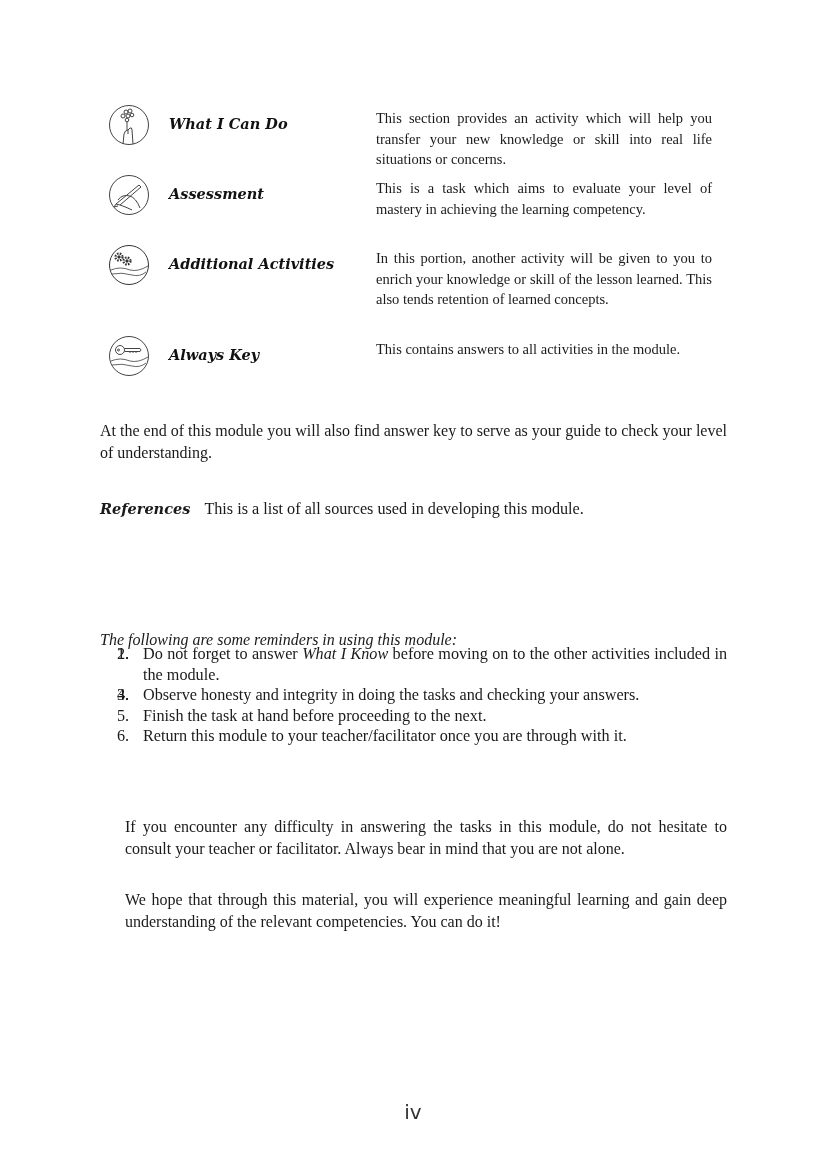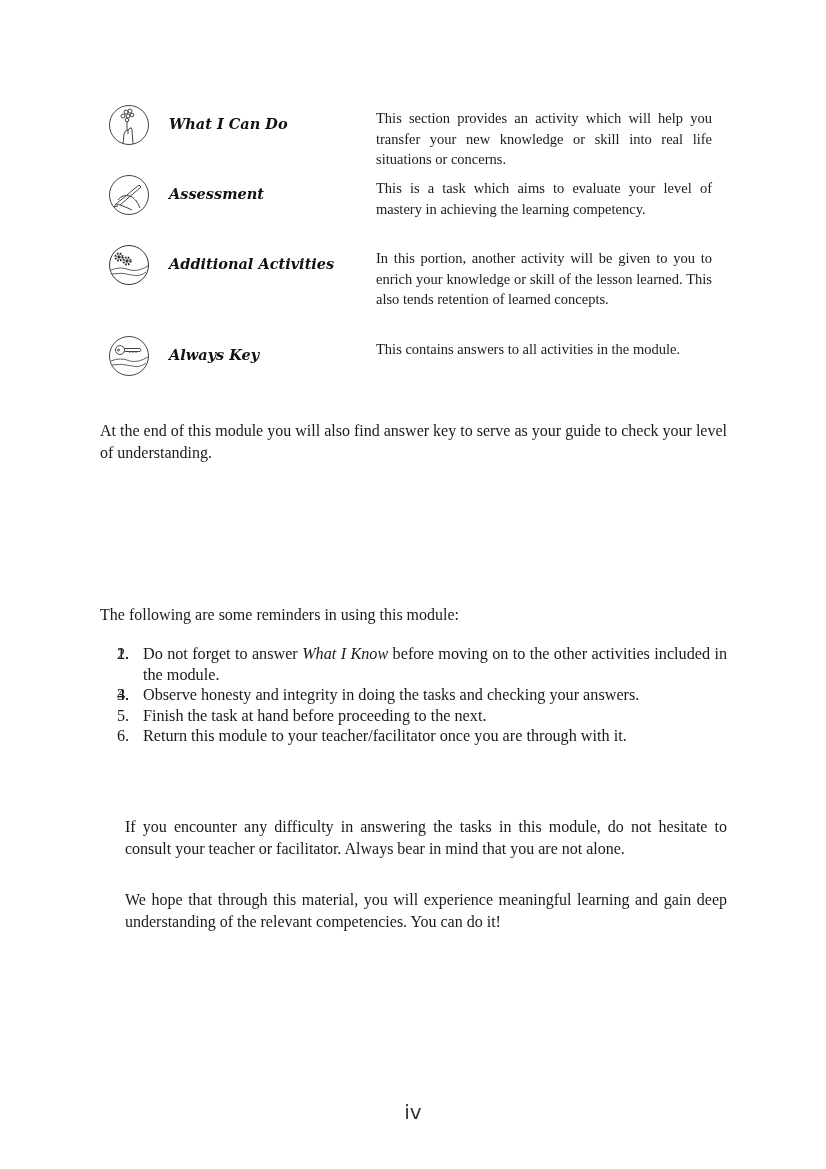--- a/index.html
+++ b/index.html
@@ -32,21 +32,21 @@
     .para {
       position: absolute; font-family: "Liberation Serif", serif;
       font-size: 16px; line-height: 22px; text-align: justify; color: #1a1a1a;
     }
     .p-end { left: 100px; top: 420px; width: 627px; }
 
     .refs { position: absolute; left: 100px; top: 498px; width: 627px; font-family: "Liberation Serif", serif; font-size: 16.2px; line-height: 21px; }
     .refs-label { font-family: "DejaVu Serif", serif; font-weight: bold; font-style: italic; font-size: 14.5px; }
     .refs-text { margin-left: 14px; }
 
-    .p-intro { left: 100px; top: 604px; width: 627px; }
+    .p-intro { left: 100px; top: 629px; width: 627px; font-style: italic; }
 
     .reminders { position: absolute; left: 117px; top: 644px; width: 610px; margin: 0; padding: 0; list-style: none;
       font-family: "Liberation Serif", serif; font-size: 16.2px; line-height: 20.6px; color: #1a1a1a; }
     .reminders li { position: relative; padding-left: 26px; text-align: justify; }
     .reminders .num { position: absolute; left: 0; top: 0; }
 
     .p-difficulty { left: 125px; top: 816px; width: 602px; }
     .p-hope { left: 125px; top: 889px; width: 602px; }
 
     .page-number { position: absolute; left: 0; width: 826px; top: 1100px; text-align: center;
@@ -122,20 +122,23 @@
           <path d="M4 30 Q14 28 24 31 Q32 33 38 28" stroke="#666"></path>
         </svg>
       </div>
       <div class="legend-label">Always Key</div>
       <div class="legend-desc">This contains answers to all activities in the module.</div>
     </div>
   </div>
 
   <p class="para p-end" style="margin:0;">At the end of this module you will also find answer key to serve as your guide to check your level of understanding.</p>
 
+  <div class="refs">
+    <span class="refs-label">References</span><span class="refs-text">This is a list of all sources used in developing this module.</span>
+  </div>
 
   <p class="para p-intro" style="margin:0;">The following are some reminders in using this module:</p>
 
   <ol class="reminders">
     <li>
       <span class="num">1.</span>
     </li>
     <li>
       <span class="num">2.</span><span>Do not forget to answer </span><em>What I Know</em><span> before moving on to the other activities included in the module.</span>
     </li>

